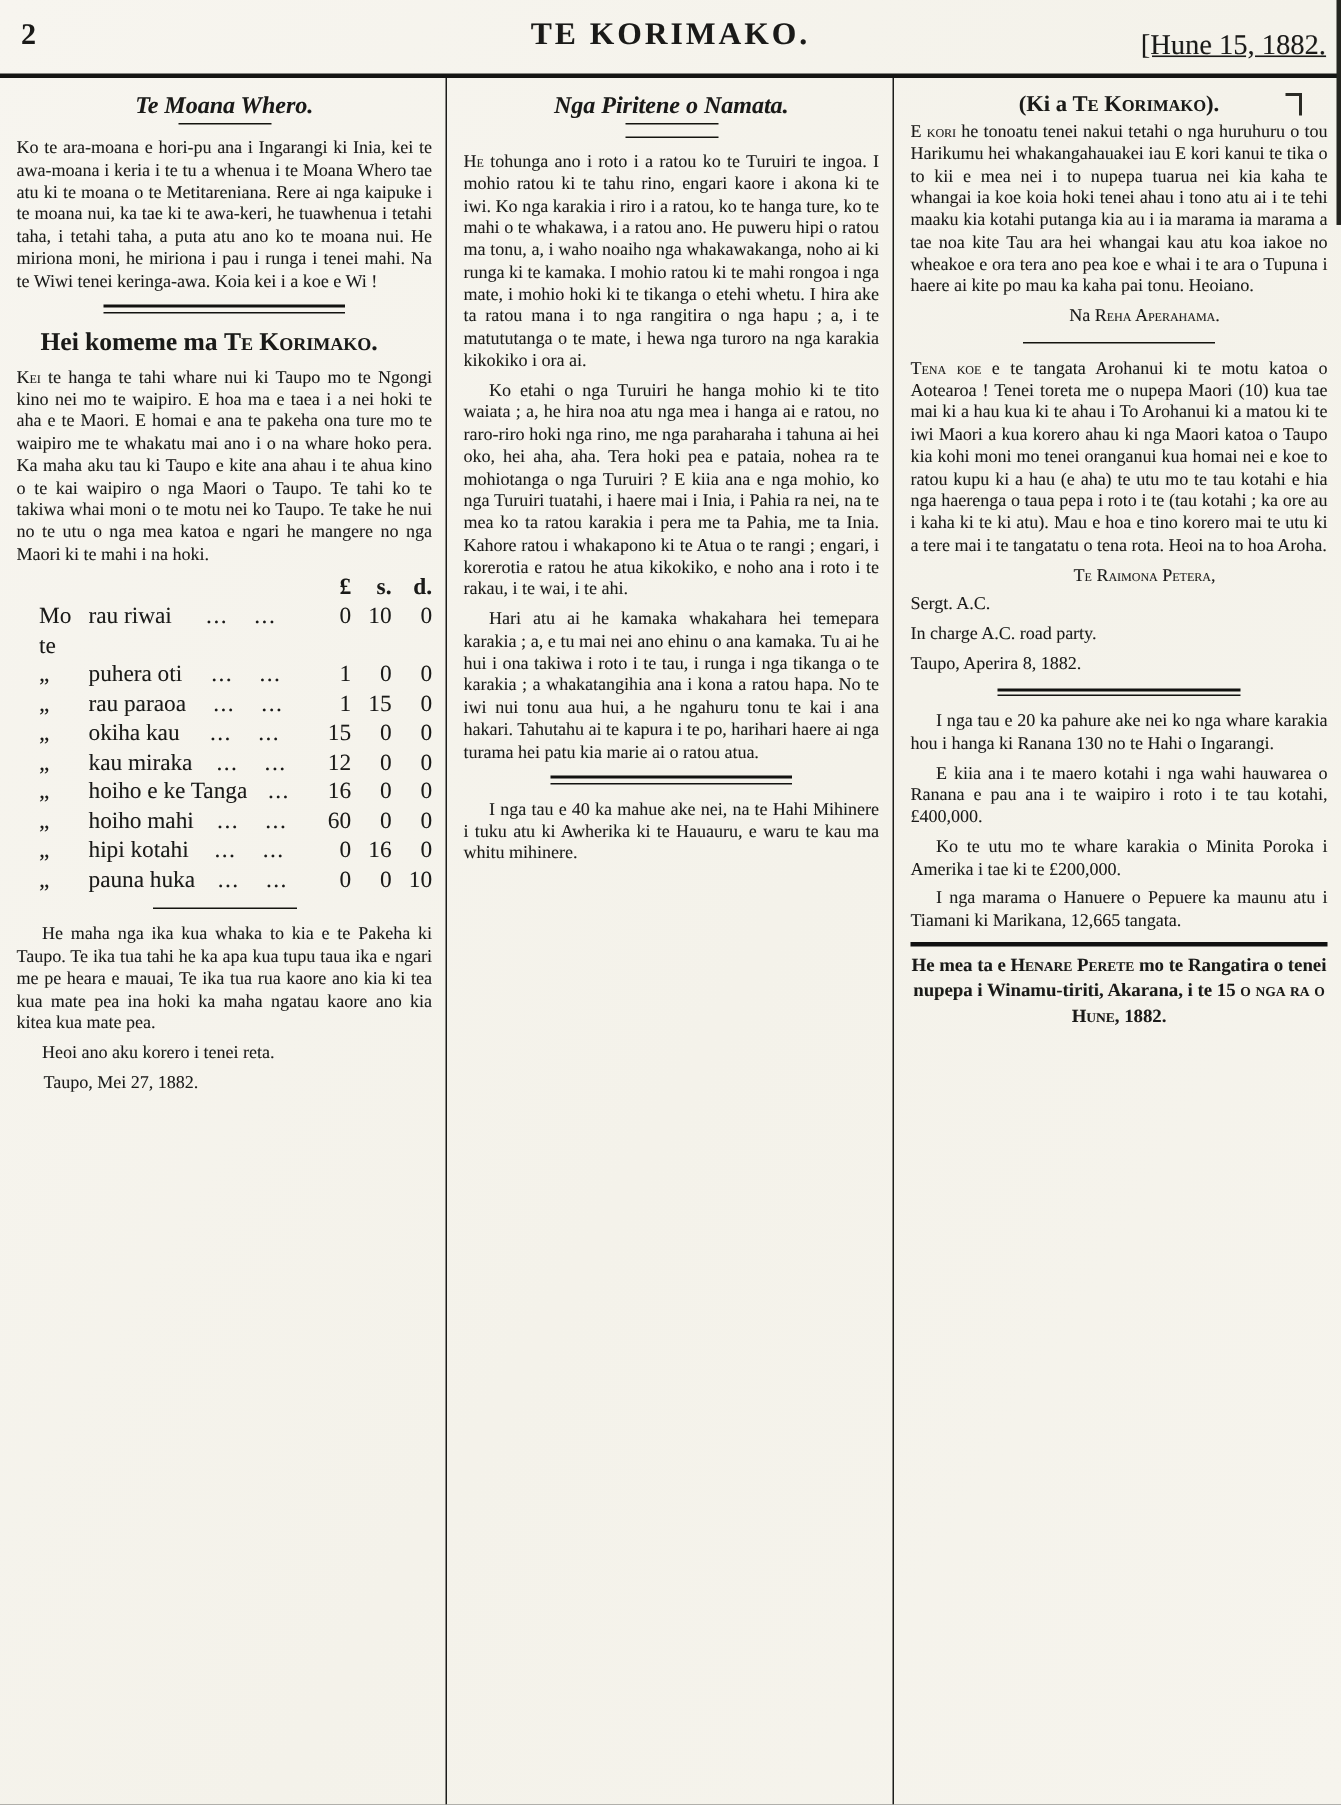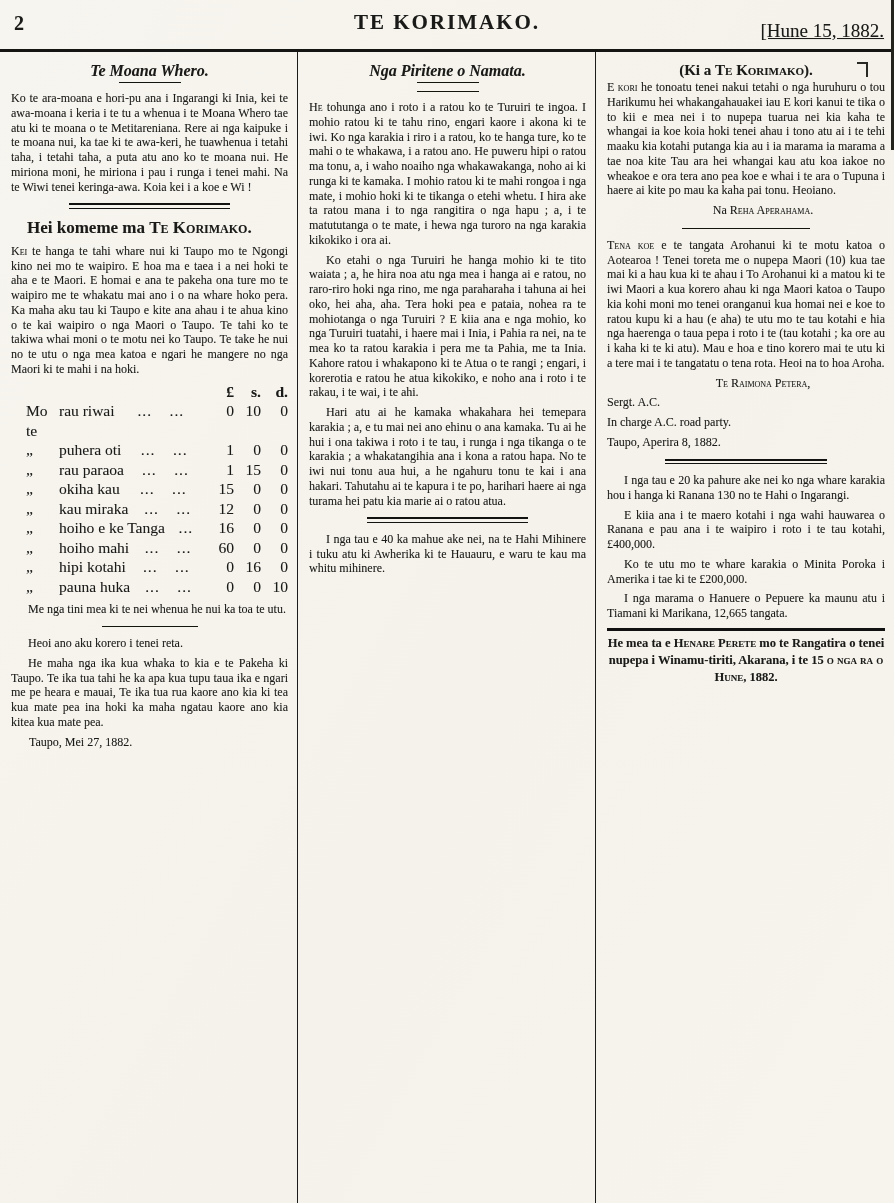--- a/index.html
+++ b/index.html
@@ -157,24 +157,23 @@
         <div class="pt-row">
             <span class="pt-pre">„</span>
             <span class="pt-item">pauna huka</span>
             <span class="pt-dots">...  ...</span>
             <span class="pt-num">0</span>
             <span class="pt-num">0</span>
             <span class="pt-num">10</span>
           </div>
       </div>
 
-      <p class="indent">Me nga tini mea ki te nei whenua he nui ka toa te utu.</p>
       <div class="rule-short"></div>
+      <p class="indent">He maha nga ika kua whaka to kia e te Pakeha ki Taupo. Te ika tua tahi he ka apa kua tupu taua ika e ngari me pe heara e mauai,  Te ika tua rua kaore ano kia ki tea kua mate pea ina hoki ka maha ngatau kaore ano kia kitea kua mate pea.</p>
       <p class="indent">Heoi ano aku korero i tenei reta.</p>
-      <p class="indent">He maha nga ika kua whaka to kia e te Pakeha ki Taupo. Te ika tua tahi he ka apa kua tupu taua ika e ngari me pe heara e mauai,  Te ika tua rua kaore ano kia ki tea kua mate pea ina hoki ka maha ngatau kaore ano kia kitea kua mate pea.</p>
       <p class="dateline">Taupo, Mei 27, 1882.</p>
     </section>
 
     <div class="vrule"></div>
 
     <section class="col c2">
       <h2 class="art-title">Nga Piritene o Namata.</h2>
       <div class="rule-tiny"></div>
       <div class="rule-tiny"></div>
 

